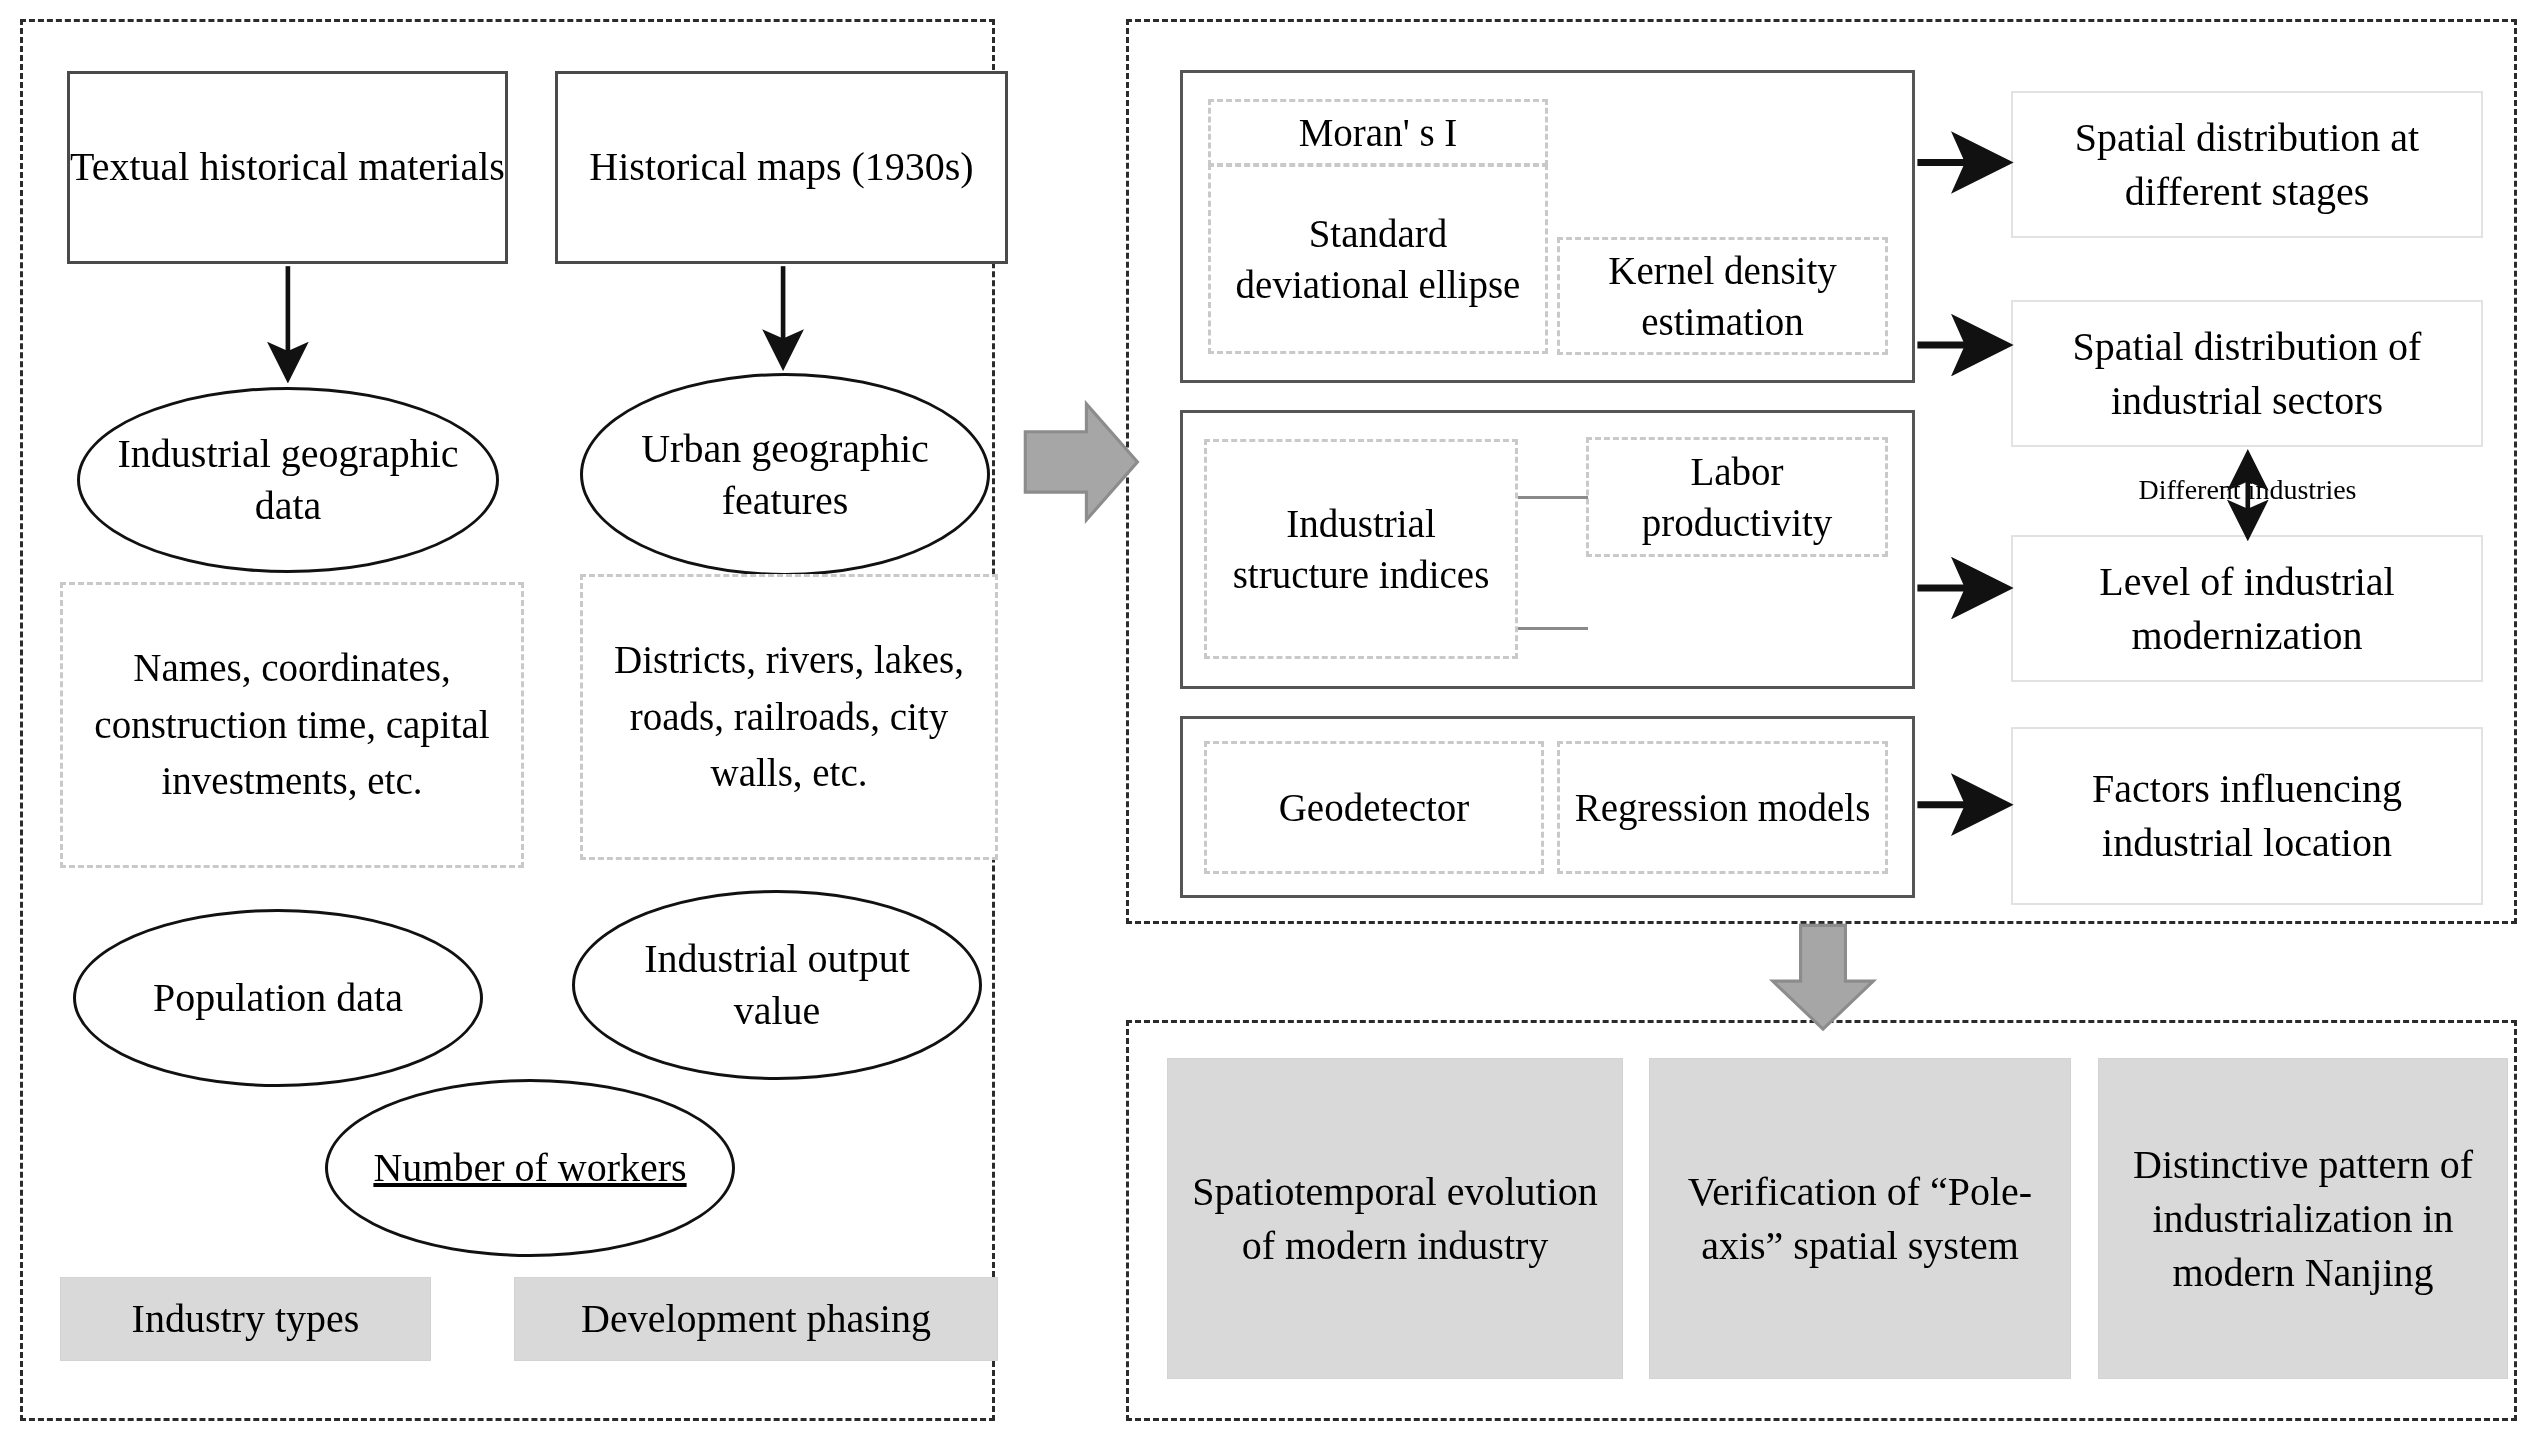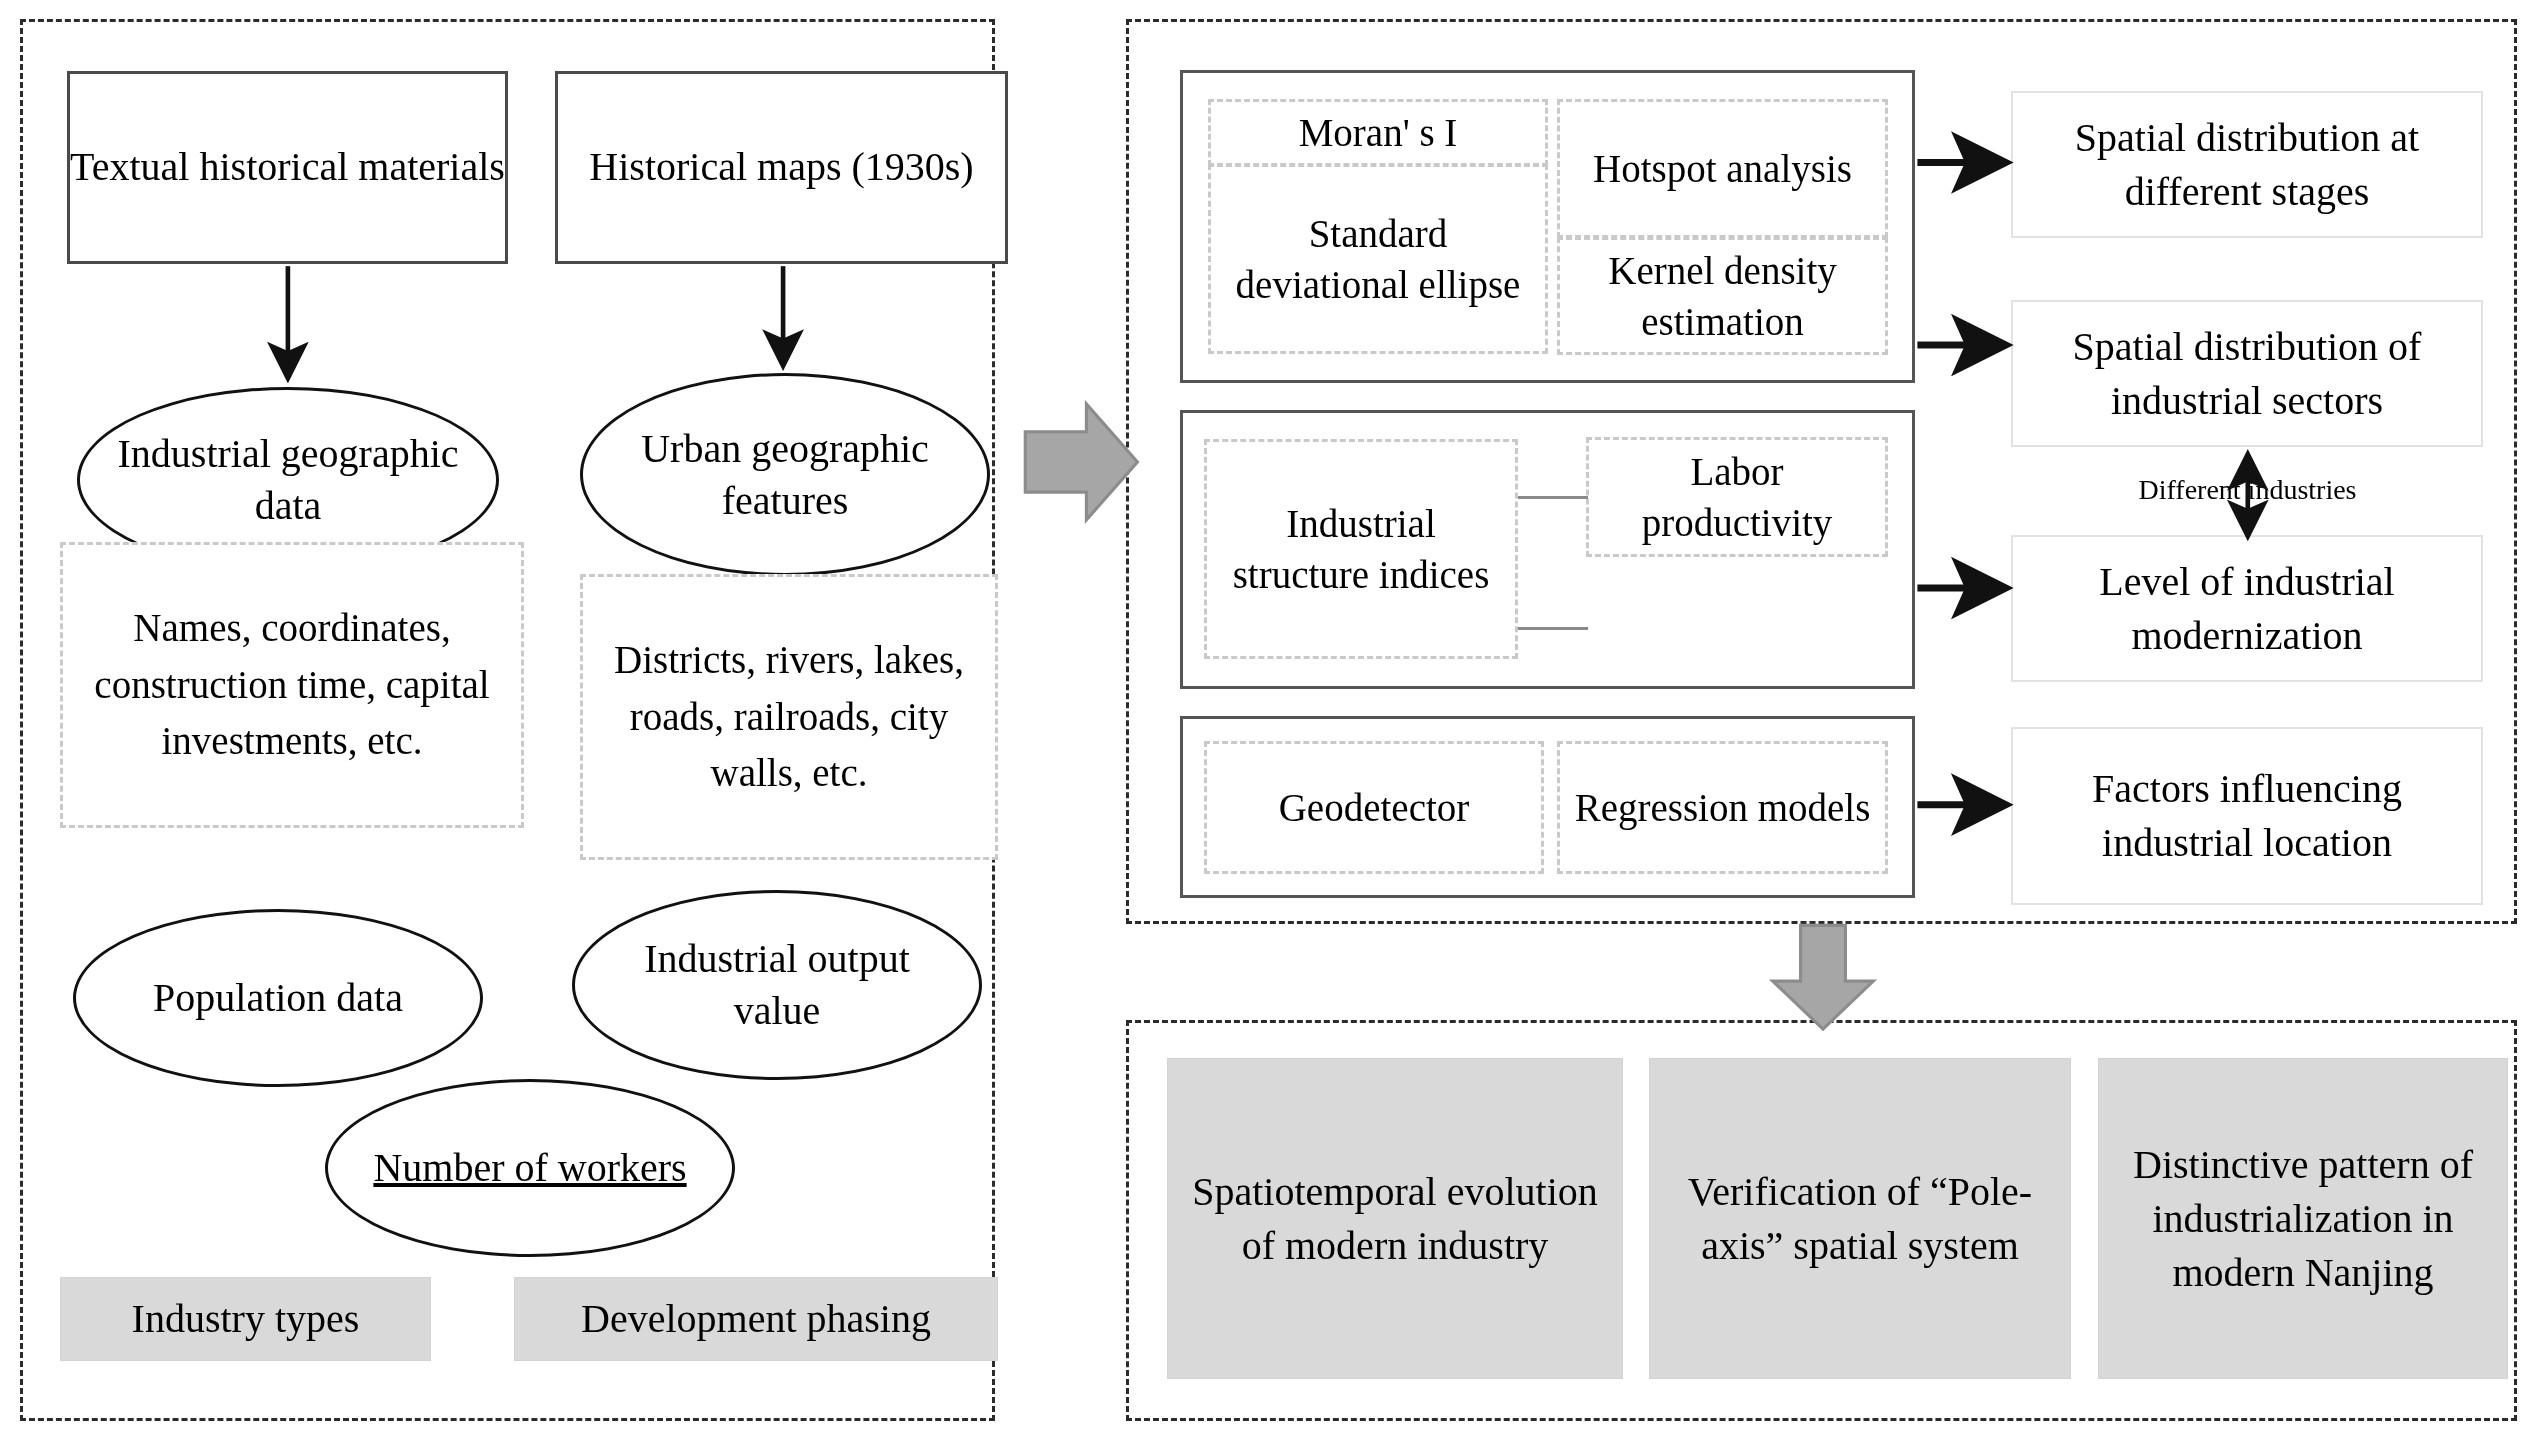--- a/index.html
+++ b/index.html
@@ -132,21 +132,21 @@
     <span>Historical maps (1930s)</span>
   </div>
 
   <div class="abs ellipse t-52" style="left:77px; top:387px; width:422px; height:186px; padding:0 31px;">
     <span>Industrial geographic data</span>
   </div>
   <div class="abs ellipse t-52" style="left:580px; top:373px; width:410px; height:203px; padding:0 26px;">
     <span>Urban geographic features</span>
   </div>
 
-  <div class="abs dash-box t-50" style="left:60px; top:542px; width:464px; height:286px; padding:0 17px;">
+  <div class="abs dash-box t-50" style="left:60px; top:582px; width:464px; height:286px; padding:0 17px;">
     <span>Names, coordinates, construction time, capital investments, etc.</span>
   </div>
   <div class="abs dash-box t-50" style="left:580px; top:574px; width:418px; height:286px; padding:0 21.7px;">
     <span>Districts, rivers, lakes, roads, railroads,  city walls, etc.</span>
   </div>
 
   <div class="abs ellipse t-52" style="left:73px; top:909px; width:410px; height:178px; padding:0 23px;">
     <span>Population data</span>
   </div>
   <div class="abs ellipse t-52" style="left:572px; top:890px; width:410px; height:190px; padding:0 23px;">
@@ -161,23 +161,20 @@
   </div>
   <div class="abs grey-box t-52" style="left:514px; top:1277px; width:484px; height:84px;">
     <span>Development phasing</span>
   </div>
 
   <div class="abs panel" style="left:1126px; top:18.6px; width:1391px; height:905px;"></div>
 
   <div class="abs method-group" style="left:1180px; top:70px; width:735px; height:313px;"></div>
   <div class="abs method-cell t-50" style="left:1208px; top:99px; width:340px; height:67px;">
     <span>Moran' s I</span>
-  </div>
-  <div class="abs method-cell t-50" style="left:1557px; top:99px; width:331px; height:139px; padding:0 10.8px;">
-    <span>Hotspot analysis</span>
   </div>
   <div class="abs method-cell t-50" style="left:1208px; top:164px; width:340px; height:190px; padding:0 10.8px;">
     <span>Standard deviational ellipse</span>
   </div>
   <div class="abs method-cell t-50" style="left:1557px; top:237px; width:331px; height:118px; padding:0 7.7px;">
     <span>Kernel density estimation</span>
   </div>
 
   <div class="abs method-group" style="left:1180px; top:410px; width:735px; height:279px;"></div>
   <div class="abs method-cell t-50" style="left:1204px; top:439px; width:314px; height:220px; padding:0 14px;">

